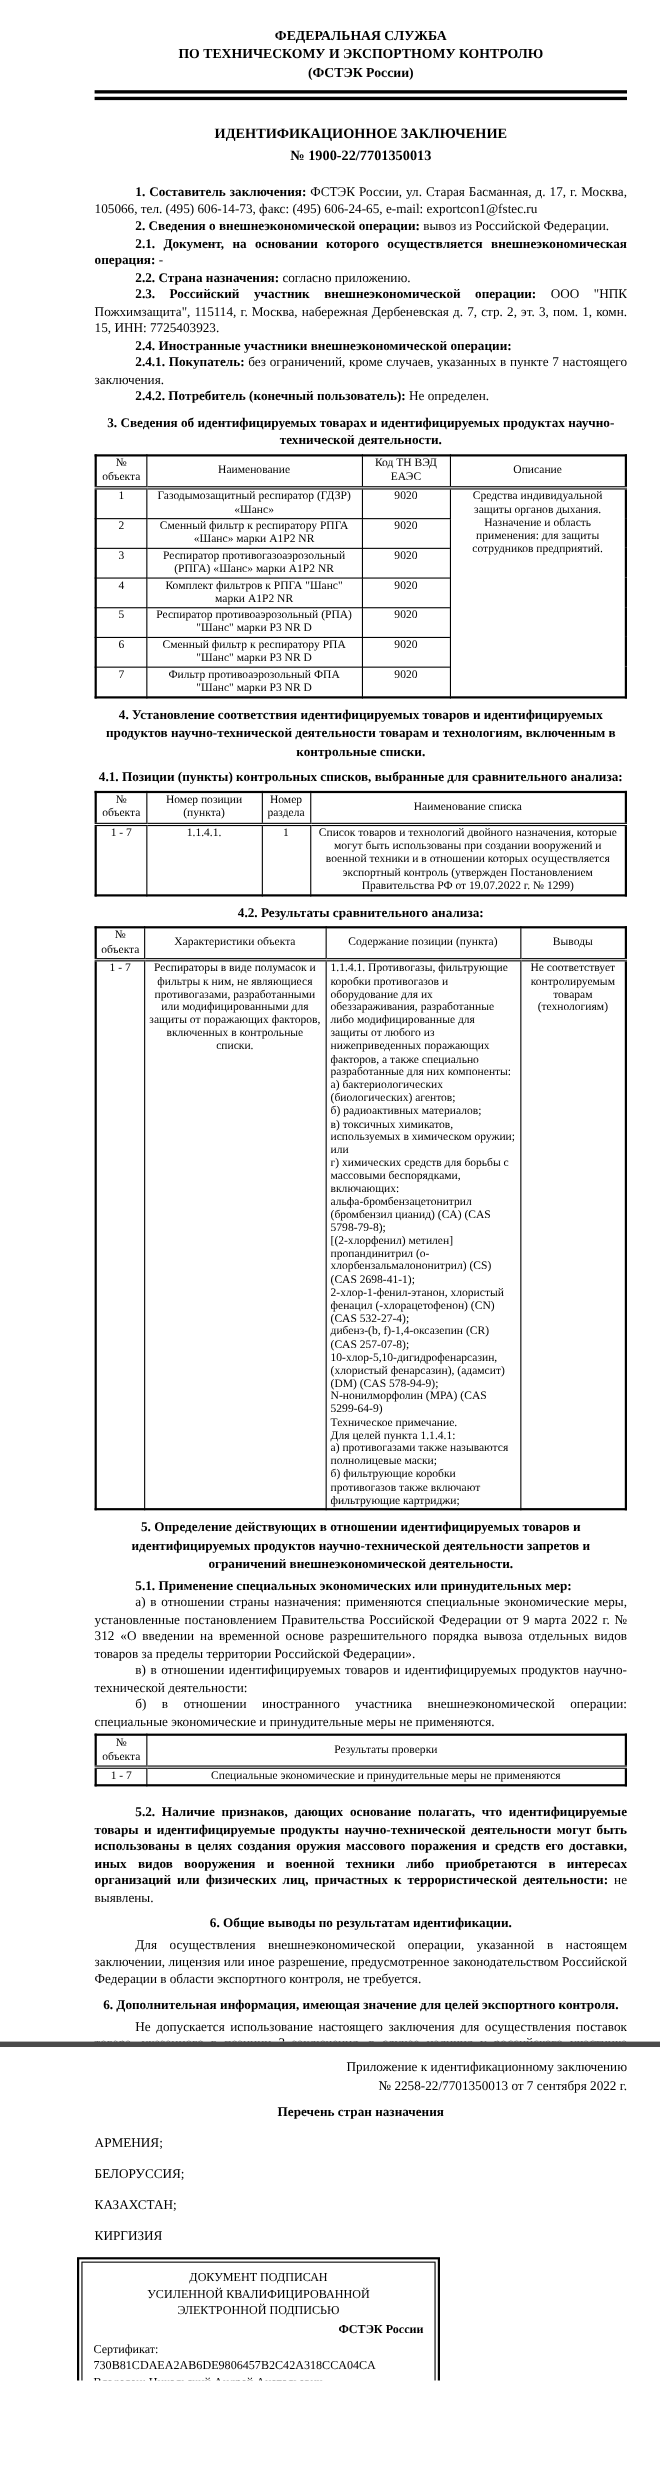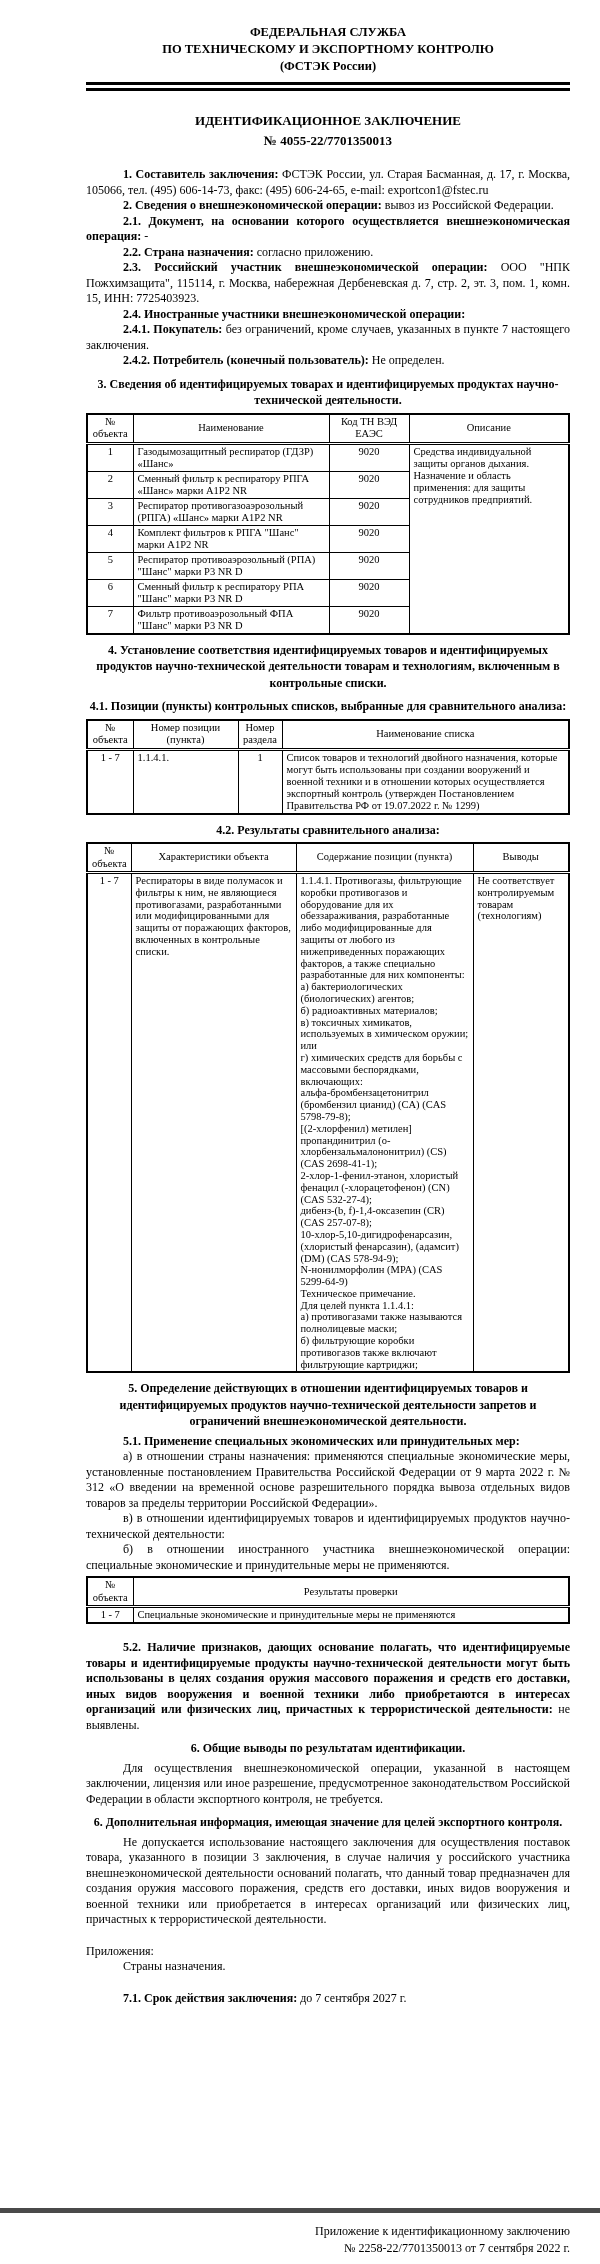--- a/index.html
+++ b/index.html
@@ -2,37 +2,37 @@
 <html><head>
 <meta charset="utf-8">
 <style>
   html,body{margin:0;padding:0;}
   body{
     width:600px;height:2264px;background:#fff;color:#000;
     font-family:"Liberation Serif","DejaVu Serif",serif;
     -webkit-font-smoothing:antialiased;overflow:hidden;
   }
   .page{box-sizing:border-box;padding-left:86px;padding-right:30px;background:#fff;}
-  .page1{height:2208px;padding-top:24px;overflow:hidden;}
+  .page1{height:1856px;padding-top:24px;overflow:hidden;}
   .page2{height:303px;padding-top:10px;overflow:hidden;}
   .pagebreak{height:5px;background:#4a4a4a;}
   .agency{font-size:12.5px;font-weight:bold;text-align:center;line-height:17px;}
   .dblrule{margin:7px 0 0 0;height:3px;border-top:3px solid #000;border-bottom:3px solid #000;}
   .title{margin-top:20px;font-size:13px;font-weight:bold;text-align:center;line-height:20px;}
   p{margin:0;font-size:12px;line-height:15.5px;text-align:justify;text-indent:37px;}
   p.mt{margin-top:16px;}
   .b{font-weight:bold;}
   .hc{margin:7px 0 4px 0;font-size:12px;font-weight:bold;text-align:center;text-indent:0;line-height:16.5px;}
   .noind{text-indent:0;}
   table{border-collapse:collapse;width:100%;table-layout:fixed;margin:3px 0 3px 0;
         font-size:10.5px;line-height:12px;border:2px solid #000;}
   th,td{border:1px solid #000;padding:1px 4px;vertical-align:top;font-weight:normal;}
   th{text-align:center;vertical-align:middle;border-bottom:3px double #000;line-height:12.5px;}
   td.ctr{text-align:center;}
-  td.txt{text-align:left;}
+  td.txt{text-align:center;}
   td.prewrap{white-space:pre-line;text-align:left;line-height:11.6px;}
   .t42 td{line-height:11.8px;}
   .appref{font-size:12px;line-height:17px;text-align:right;}
   .apptitle{margin-top:8px;font-size:12px;font-weight:bold;text-align:center;}
   .country{font-size:12px;line-height:16px;margin-top:12px;text-indent:0;text-align:left;}
   .stamp{box-sizing:border-box;width:322px;margin:16px 0 0 -12px;border:1px solid #000;
          outline:2px solid #000;outline-offset:2px;padding:7px 10px 6px 10px;
          font-size:11px;line-height:15px;}
   .stamp .c{text-align:center;}
   .stamp .o{text-align:right;font-weight:bold;margin:2px 0 3px 0;}
@@ -46,21 +46,21 @@
   <div class="agency">
     <div>ФЕДЕРАЛЬНАЯ СЛУЖБА</div>
     <div>ПО ТЕХНИЧЕСКОМУ И ЭКСПОРТНОМУ КОНТРОЛЮ</div>
     <div>(ФСТЭК России)</div>
   </div>
 
   <div class="dblrule"></div>
 
   <div class="title">
     <div>ИДЕНТИФИКАЦИОННОЕ ЗАКЛЮЧЕНИЕ</div>
-    <div>№ 4055-22/7701350013</div>
+    <div>№ 1900-22/7701350013</div>
   </div>
 
   <p class="mt"><span class="b">1. Составитель заключения:</span> <span>ФСТЭК России, ул. Старая Басманная, д. 17, г. Москва, 105066, тел. (495) 606-14-73, факс: (495) 606-24-65, e-mail: exportcon1@fstec.ru</span></p>
   <p><span class="b">2. Сведения о внешнеэкономической операции:</span> <span>вывоз из Российской Федерации.</span></p>
   <p><span class="b">2.1. Документ, на основании которого осуществляется внешнеэкономическая операция:</span> <span>-</span></p>
   <p><span class="b">2.2. Страна назначения:</span> <span>согласно приложению.</span></p>
   <p><span class="b">2.3. Российский участник внешнеэкономической операции:</span> <span>ООО "НПК Пожхимзащита", 115114, г. Москва, набережная Дербеневская д. 7, стр. 2, эт. 3, пом. 1, комн. 15, ИНН: 7725403923.</span></p>
   <p><span class="b">2.4. Иностранные участники внешнеэкономической операции:</span></p>
   <p><span class="b">2.4.1. Покупатель:</span> <span>без ограничений, кроме случаев, указанных в пункте 7 настоящего заключения.</span></p>
   <p><span class="b">2.4.2. Потребитель (конечный пользователь):</span> <span>Не определен.</span></p>

